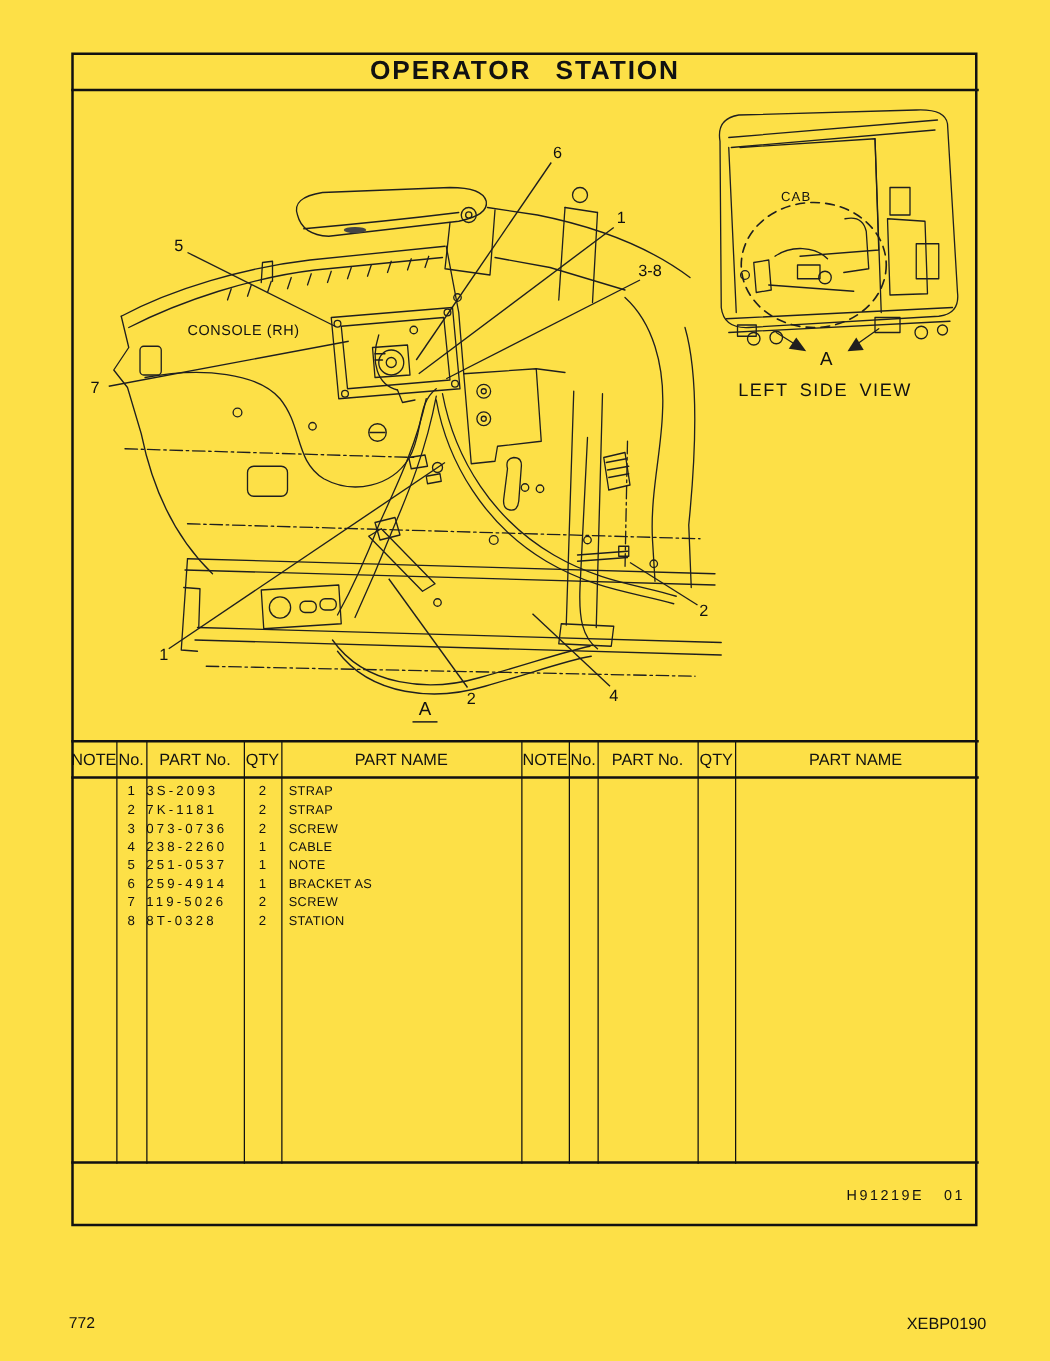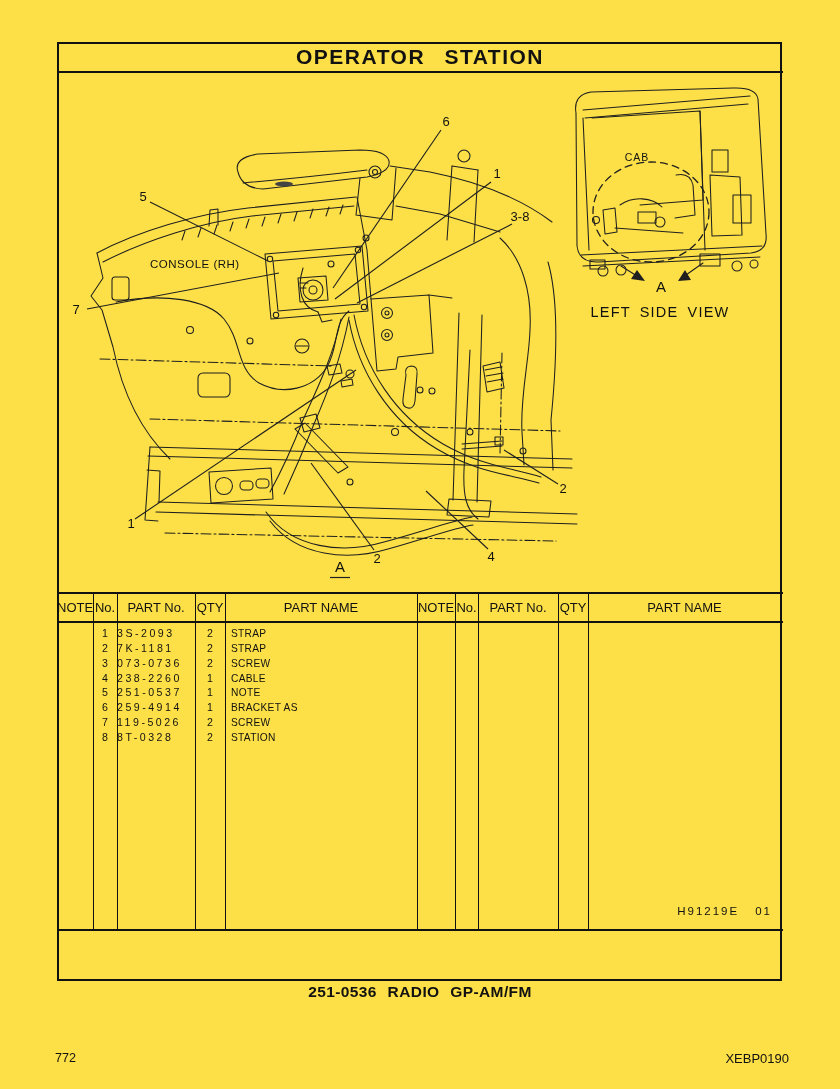--- a/index.html
+++ b/index.html
@@ -15,21 +15,21 @@
          letter-spacing:1.5px;word-spacing:12px;}
   
   .th{top:597px;height:22px;line-height:22px;text-align:center;font-size:13px;}
   
   .part-row{position:absolute;height:15px;line-height:15px;font-size:10.6px;}
   .cell{position:absolute;top:0;height:15px;}
   .c-no{left:93px;width:24px;text-align:center;}
   .c-part{left:117px;width:78px;text-align:left;letter-spacing:2.5px;}
   .c-qty{left:195px;width:30px;text-align:center;}
   .c-name{left:231px;width:180px;text-align:left;font-size:10.2px;letter-spacing:0.3px;}
-  .dwgcode{left:560px;width:212px;top:905px;text-align:right;font-size:11.5px;letter-spacing:2px;}
+  .dwgcode{left:560px;width:212px;top:951px;text-align:right;font-size:11.5px;letter-spacing:2px;}
   .dwgcode .rev{margin-left:16px;}
   .cap1{left:57px;top:983px;width:726px;text-align:center;font-size:15.5px;font-weight:600;
         letter-spacing:0.4px;word-spacing:6px;}
   .cap2{left:57px;top:1000px;width:726px;text-align:center;font-size:12.4px;}
   .pgnum{left:55px;top:1051px;font-size:12.6px;}
   .formcode{left:589px;width:200px;top:1051px;text-align:right;font-size:13px;}
   svg text{font-family:"Liberation Sans",sans-serif;fill:#111;}
 </style>
 </head>
 <body>
@@ -273,17 +273,16 @@
         <span class="cell c-part">8T-0328</span>
         <span class="cell c-qty">2</span>
         <span class="cell c-name">STATION</span>
       </div>
     </div>
 
   <div class="abs dwgcode">
     <span>H91219E</span><span class="rev">01</span>
   </div>
 
-  <div class="abs cap1">251-0536 RADIO GP-AM/FM</div>
 
   <div class="abs pgnum">772</div>
   <div class="abs formcode">XEBP0190</div>
 </div>
 
 </body></html>

